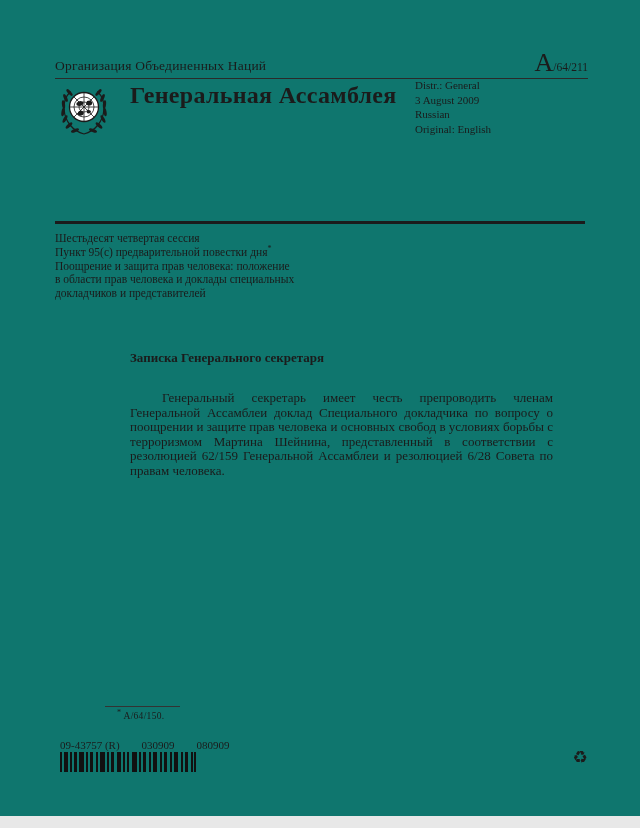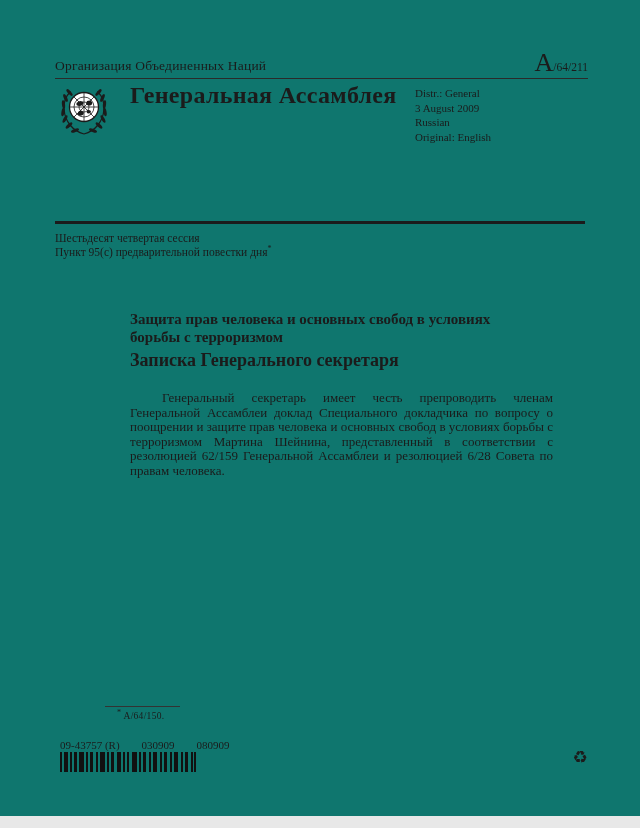--- a/index.html
+++ b/index.html
@@ -18,32 +18,32 @@
   
   .org-name{left:55px;top:58px;font-size:13.5px;letter-spacing:.2px;}
   .doc-symbol{right:52px;top:48px;text-align:right;white-space:nowrap;}
   .doc-symbol .letter{font-size:26px;}
   .doc-symbol .rest{font-size:11.5px;}
   .rule-thin{left:55px;top:78px;width:533px;height:1px;background:#2a2a2a;}
 
   
   .emblem{left:54px;top:82px;width:60px;height:60px;}
   .assembly-title{left:130px;top:82px;font-size:24px;font-weight:bold;letter-spacing:.3px;}
-  .distr-block{left:415px;top:86px;font-size:11px;line-height:14.5px;}
+  .distr-block{left:415px;top:78px;font-size:11px;line-height:14.5px;}
 
   .rule-thick{left:55px;top:221px;width:530px;height:3px;background:#1b1b1b;}
 
   
   .session{left:55px;top:232px;font-size:11.5px;line-height:13.8px;width:340px;}
   .session .b{font-weight:normal;}
   sup.fn{font-size:8px;vertical-align:super;line-height:0;}
 
   
   .doc-title{left:130px;top:311px;width:460px;font-size:15px;font-weight:bold;line-height:17.5px;}
-  .doc-subtitle{left:130px;top:350px;font-size:18px;font-weight:bold;text-align:center;}
+  .doc-subtitle{left:130px;top:350px;font-size:13px;font-weight:bold;text-align:center;}
 
   
   .body-par{
     left:130px;top:378px;width:423px;
     font-size:13px;line-height:14.6px;
     text-align:justify;text-indent:32px;
   }
 
   
   .fn-rule{left:105px;top:706px;width:75px;height:1px;background:#333;}
@@ -118,24 +118,25 @@
     <div>3 August 2009</div>
     <div>Russian</div>
     <div>Original: English</div>
   </div>
 
   <div class="abs rule-thick"></div>
 
   <div class="abs session">
     <div class="b">Шестьдесят четвертая сессия</div>
     <div><span>Пункт 95(c) предварительной повестки дня</span><sup class="fn">*</sup></div>
+    <div class="b preline">Поощрение и защита прав человека: положение
+в области прав человека и доклады специальных
+докладчиков и представителей</div>
   </div>
 
-  <div class="abs doc-title preline">Защита прав человека и основных свобод в условиях
-борьбы с терроризмом</div>
   <div class="abs doc-subtitle">Записка Генерального секретаря</div>
   <p class="abs body-par">Генеральный секретарь имеет честь препроводить членам Генеральной Ассамблеи доклад Специального докладчика по вопросу о поощрении и защите прав человека и основных свобод в условиях борьбы с терроризмом Мартина Шейнина, представленный в соответствии с резолюцией 62/159 Генеральной Ассамблеи и резолюцией 6/28 Совета по правам человека.</p>
 
   <div class="abs fn-rule"></div>
   <div class="abs footnote"><sup class="fn">*</sup> <span>A/64/150.</span></div>
 
   <div class="abs job-line"><span>09-43757 (R)</span><span class="gap"></span><span>030909</span><span class="gap"></span><span>080909</span></div>
 
   <svg class="abs barcode" width="136" height="20" viewBox="0 0 136 20" aria-hidden="true">
     <g fill="#111">

